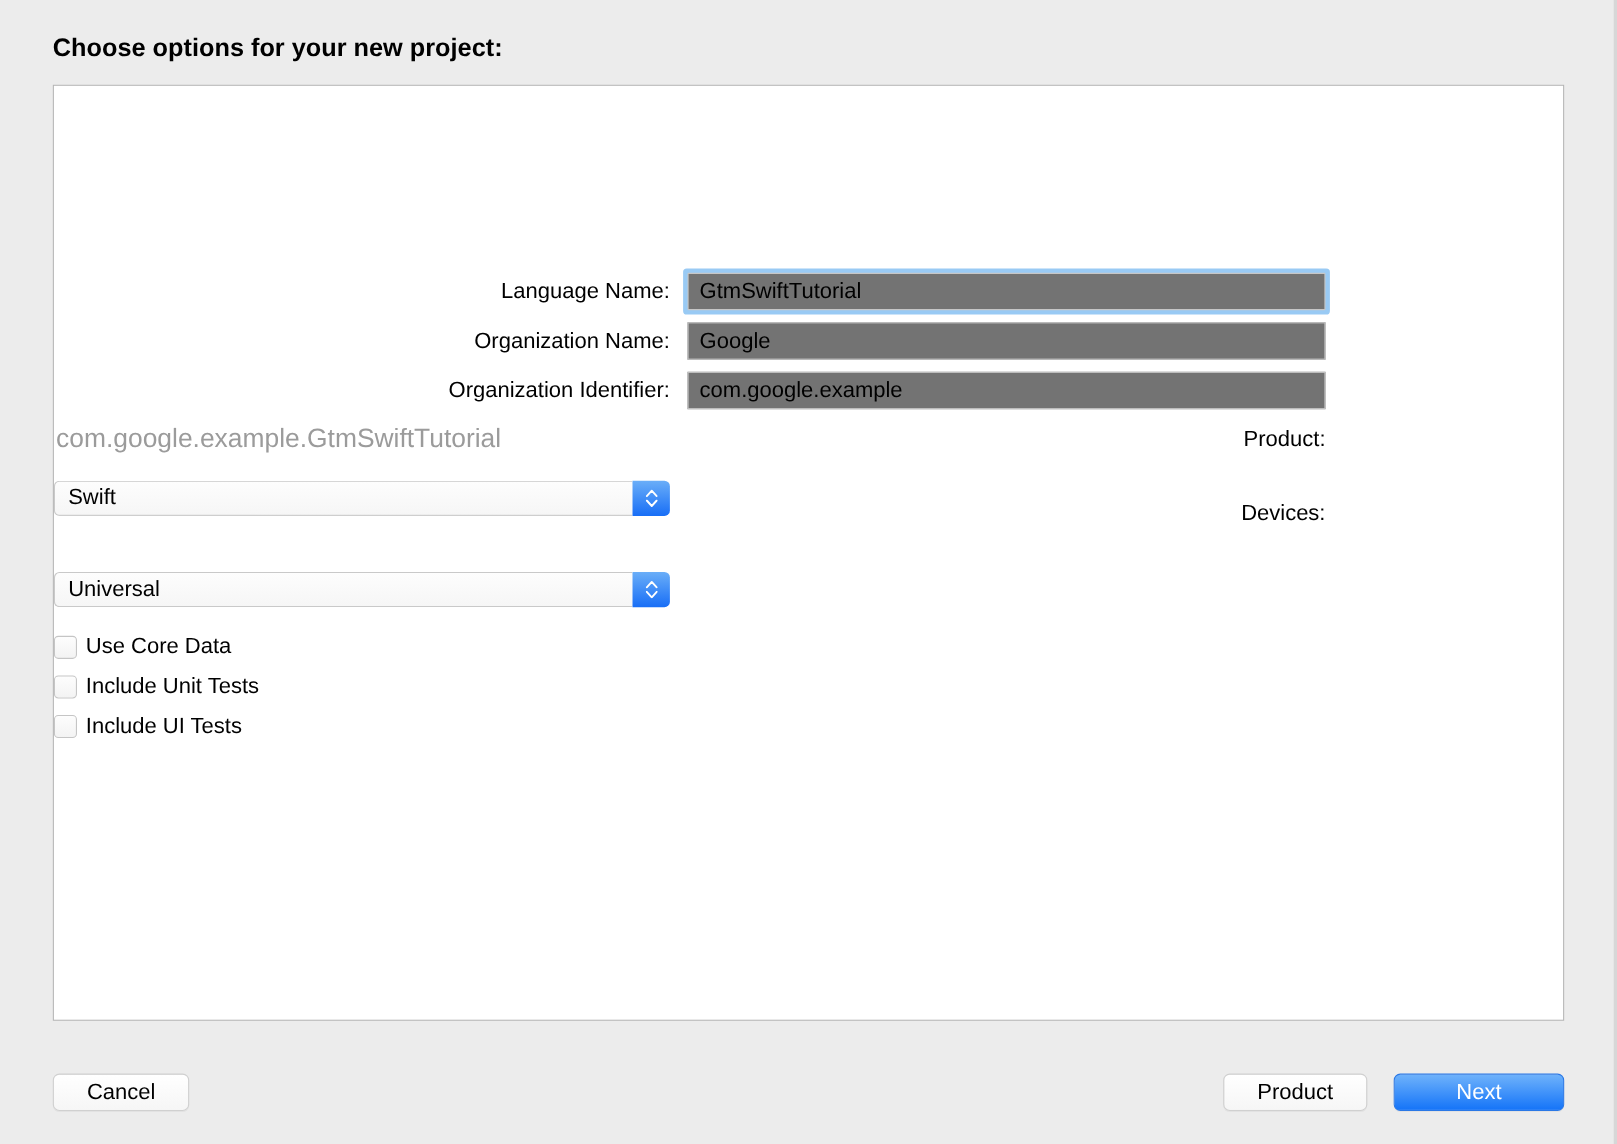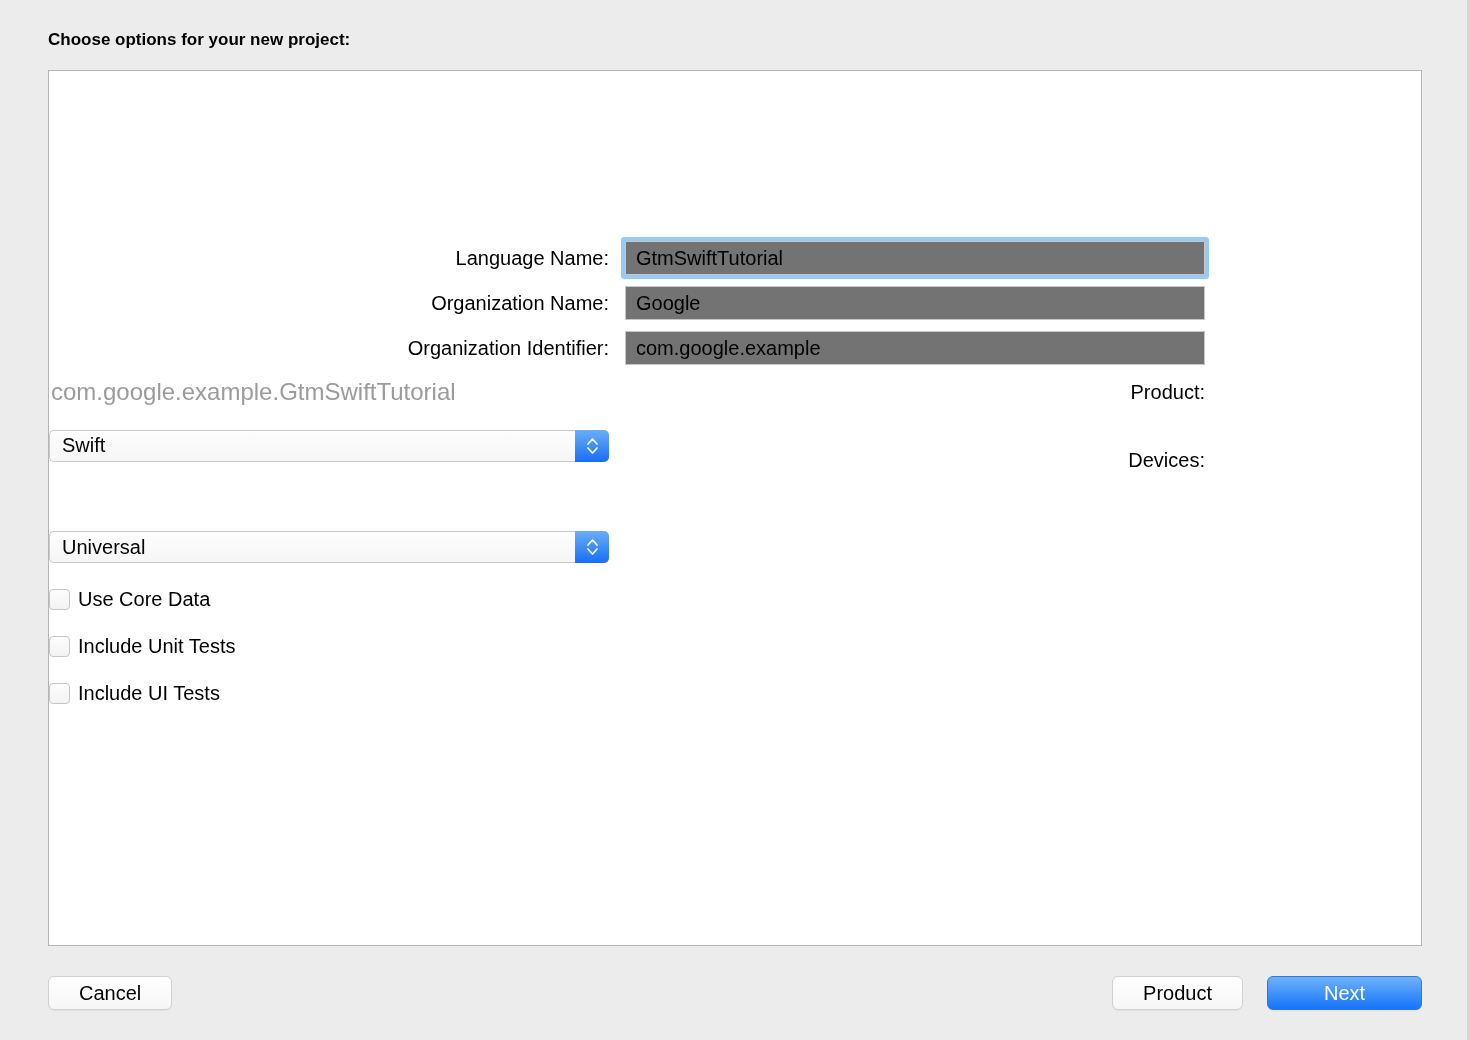--- a/index.html
+++ b/index.html
@@ -18,21 +18,21 @@
       overflow: hidden;
     }
     .dialog {
       background: #ececec;
       padding: 20px 48px 30px 48px;
       height: 100%;
       display: flex;
       flex-direction: column;
     }
     .title {
-      font-size: 17px;
+      font-size: 23px;
       font-weight: 600;
       margin-bottom: 20px;
       margin-top: 10px;
     }
     .content-panel {
       flex: 1;
       background: #fff;
       border: 1px solid #b5b5b5;
       padding: 170px 0 0 0;
       display: flex;
@@ -119,28 +119,28 @@
       border-radius: 4px;
       background: linear-gradient(to bottom, #fdfdfd, #f3f3f3);
       flex-shrink: 0;
     }
     .checkbox-label {
       font-size: 20px;
     }
     .checkbox-group {
       display: flex;
       flex-direction: column;
-      gap: 24px;
+      gap: 13px;
       margin-top: 14px;
     }
     .button-bar {
       display: flex;
       justify-content: space-between;
       align-items: center;
-      padding-top: 30px;
+      padding-top: 48px;
       gap: 48px;
     }
     .button-bar-right {
       display: flex;
       gap: 24px;
     }
     .btn {
       height: 34px;
       padding: 0 30px;
       border-radius: 6px;
@@ -202,21 +202,21 @@
           <svg width="11" height="7" viewBox="0 0 11 7">
               <path d="M1 6 L5.5 1 L10 6" stroke="#fff" stroke-width="1.7" fill="none" stroke-linecap="round" stroke-linejoin="round"></path>
             </svg>
           <svg width="11" height="7" viewBox="0 0 11 7">
               <path d="M1 1 L5.5 6 L10 1" stroke="#fff" stroke-width="1.7" fill="none" stroke-linecap="round" stroke-linejoin="round"></path>
             </svg>
         </div>
       </div>
 
       <div class="label" style="margin-top:30px;">Devices:</div>
-      <div class="select-wrap" style="margin-top:48px;">
+      <div class="select-wrap" style="margin-top:30px;">
         <div class="select-body">Universal</div>
         <div class="select-arrow">
           <svg width="11" height="7" viewBox="0 0 11 7">
               <path d="M1 6 L5.5 1 L10 6" stroke="#fff" stroke-width="1.7" fill="none" stroke-linecap="round" stroke-linejoin="round"></path>
             </svg>
           <svg width="11" height="7" viewBox="0 0 11 7">
               <path d="M1 1 L5.5 6 L10 1" stroke="#fff" stroke-width="1.7" fill="none" stroke-linecap="round" stroke-linejoin="round"></path>
             </svg>
         </div>
       </div>

